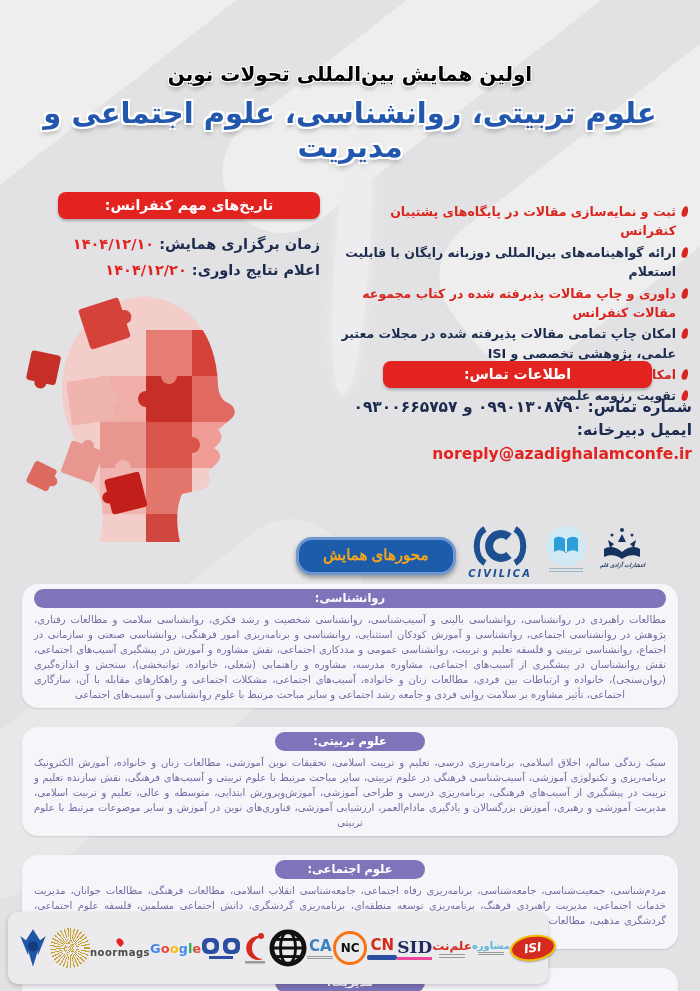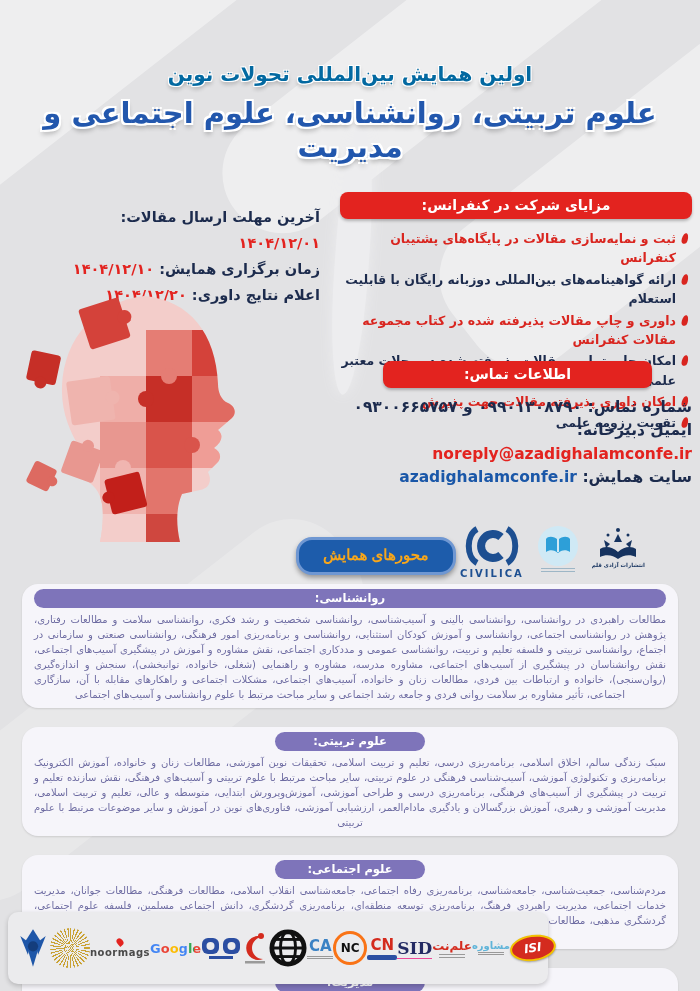--- a/index.html
+++ b/index.html
@@ -14,21 +14,21 @@
   .band.b1{ width:420px; height:150px; left:-140px; top:-40px; }
   .band.b2{ width:520px; height:120px; left:180px; top:-10px; }
   .band.b3{ width:420px; height:160px; left:420px; top:120px; }
   .band.b4{ width:520px; height:140px; left:-120px; top:640px; opacity:.5;}
   .bg-one{ position:absolute; left:335px; top:125px; width:34px; height:270px;
     background:#ededef; border-radius:50%/46%; transform:rotate(4deg); box-shadow:0 0 14px #ededef; }
 
   
   .title-wrap{ position:absolute; top:62px; left:0; right:0; text-align:center; }
   .title-sub{
-    font-size:20px; font-weight:bold; color:#0369a1;
+    font-size:20px; font-weight:bold; color:#000000;
     text-shadow:-1px -1px 0 #fff,1px -1px 0 #fff,-1px 1px 0 #fff,1px 1px 0 #fff,0 3px 4px rgba(0,0,0,.28);
     margin-bottom:10px;
   }
   .title-main{
     font-size:29px; font-weight:bold; color:#2257ad;
     text-shadow:-2px -2px 0 #fff,2px -2px 0 #fff,-2px 2px 0 #fff,2px 2px 0 #fff,0 4px 5px rgba(0,0,0,.3);
   }
 
   .red-chip{
     background:#e3231f; color:#fff; font-weight:bold; font-size:14px;
@@ -100,21 +100,21 @@
   .flame{ width:6px; height:8px; background:#e3231f; border-radius:50% 50% 50% 0; transform:rotate(-40deg); }
   .google-t{ font-size:13px; font-weight:bold;
     background:linear-gradient(90deg,#4285F4 0 22%,#EA4335 22% 40%,#FBBC05 40% 58%,#4285F4 58% 72%,#34A853 72% 86%,#EA4335 86% 100%);
     -webkit-background-clip:text; background-clip:text; color:transparent; }
   .ca-t{ font-size:15px; font-weight:bold; color:#3aa55d; }
   .ca-t span{ color:#3b82c4; }
   .nc-circle{ width:34px; height:34px; border-radius:50%; border:3px solid #f97316; color:#111;
     display:flex; align-items:center; justify-content:center; font-size:12px; font-weight:bold; }
   .cn-t{ font-size:15px; font-weight:bold; color:#d42b1e; }
   .cn-bar{ width:30px; height:5px; background:#2b4ea2; border-radius:2px; }
-  .sid-t{ font-family:"DejaVu Serif", serif; font-size:17px; font-weight:bold; color:#232a63; border-bottom:1px solid #ec4899; }
+  .sid-t{ font-family:"DejaVu Serif", serif; font-size:17px; font-weight:bold; color:#232a63; border-bottom:3px solid #ec4899; }
   .elmnet-t{ font-size:12px; font-weight:bold; color:#d42b1e; }
   .baham-t{ font-size:10px; font-weight:bold; color:#5fb4d9; }
   .isi-oval{ background:#d42b1e; border:2px solid #f2c200; border-radius:50%;
     padding:4px 12px; color:#fff; font-style:italic; font-weight:bold; font-size:12px; transform:rotate(-8deg);
     box-shadow:0 1px 2px rgba(0,0,0,.3); }
   .gray-sub{ width:26px; height:4px; background:repeating-linear-gradient(#999 0 1px, transparent 1px 2.5px); }
 </style>
 </head>
 <body>
 
@@ -125,21 +125,20 @@
   <div class="band b3"></div>
   <div class="band b4"></div>
   <div class="bg-one"></div>
 
   <div class="title-wrap">
     <div class="title-sub">اولین همایش بین‌المللی تحولات نوین</div>
     <div class="title-main">علوم تربیتی، روانشناسی، علوم اجتماعی و مدیریت</div>
   </div>
 
   <div class="benefits-box">
-    <div class="red-chip">مزایای شرکت در کنفرانس:</div>
     <div class="benefits-list">
       <div class="benefit">
         <span class="bullet"></span>
         <span class="c-red">ثبت و نمایه‌سازی مقالات در پایگاه‌های پشتیبان کنفرانس</span>
       </div>
       <div class="benefit">
         <span class="bullet"></span>
         <span class="c-navy">ارائه گواهینامه‌های بین‌المللی دوزبانه رایگان با قابلیت استعلام</span>
       </div>
       <div class="benefit">
@@ -155,25 +154,22 @@
         <span class="c-red">امکان داوری پذیرفته مقالات جهت پذیرش</span>
       </div>
       <div class="benefit">
         <span class="bullet"></span>
         <span class="c-navy">تقویت رزومه علمی</span>
       </div>
     </div>
   </div>
 
   <div class="dates-box">
+    <div class="red-chip">تاریخ‌های مهم کنفرانس:</div>
     <div class="dates-list">
-      <div class="date-row">
-        <span>آخرین مهلت ارسال مقالات:</span>
-        <span class="val">۱۴۰۴/۱۲/۰۱</span>
-      </div>
       <div class="date-row">
         <span>زمان برگزاری همایش:</span>
         <span class="val">۱۴۰۴/۱۲/۱۰</span>
       </div>
       <div class="date-row">
         <span>اعلام نتایج داوری:</span>
         <span class="val">۱۴۰۴/۱۲/۲۰</span>
       </div>
     </div>
   </div>
@@ -235,31 +231,27 @@
     <div class="red-chip">اطلاعات تماس:</div>
     <div class="contact-lines">
       <div class="c-line">
         <span>شماره تماس:</span>
         <span>۰۹۹۰۱۳۰۸۷۹۰ و ۰۹۳۰۰۶۶۵۷۵۷</span>
       </div>
       <div class="c-line">
         <span>ایمیل دبیرخانه:</span>
         <span class="email" dir="ltr">noreply@azadighalamconfe.ir</span>
       </div>
-      <div class="c-line">
-        <span>سایت همایش:</span>
-        <span class="site" dir="ltr">azadighalamconfe.ir</span>
-      </div>
     </div>
   </div>
 
 
   <button class="topics-btn">محورهای همایش</button>
 
-  <div class="mid-logos" style="position:absolute; left:455px; top:526px; display:flex; direction:ltr; gap:14px; align-items:flex-start;">
+  <div class="mid-logos" style="position:absolute; left:455px; top:526px; display:flex; direction:ltr; gap:14px; align-items:flex-start;font-style:italic;">
     <div class="mlogo">
       <svg width="62" height="40" viewBox="0 0 62 40">
         <path d="M16 3 C5 9 5 31 16 37" stroke="#1d4f91" stroke-width="6" fill="none"></path>
         <path d="M46 3 C57 9 57 31 46 37" stroke="#1d4f91" stroke-width="6" fill="none"></path>
         <path d="M40 11 a12 12 0 1 0 0 18" stroke="#1d4f91" stroke-width="8" fill="none"></path>
       </svg>
       <span class="civilica-txt">CIVILICA</span>
     </div>
     <div class="mlogo">
       <div class="inst-circle">

